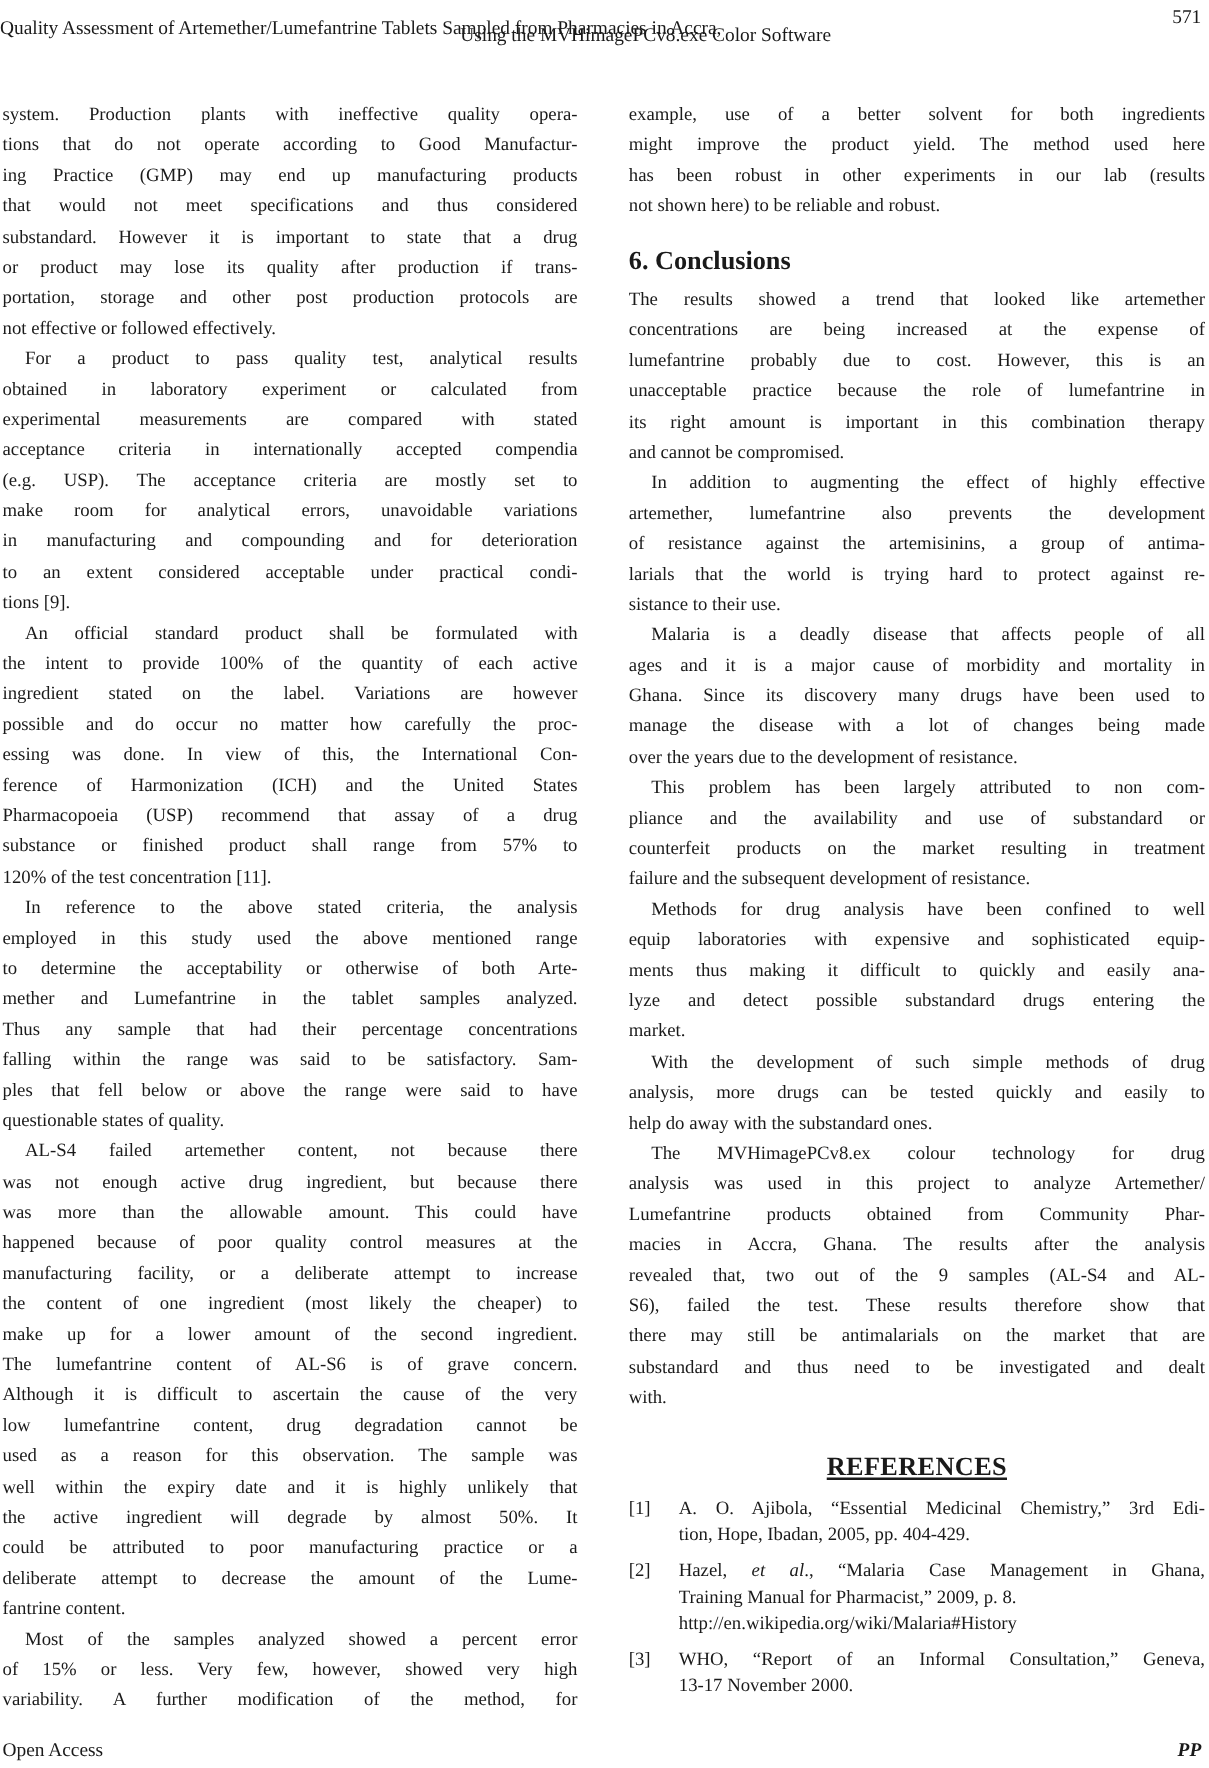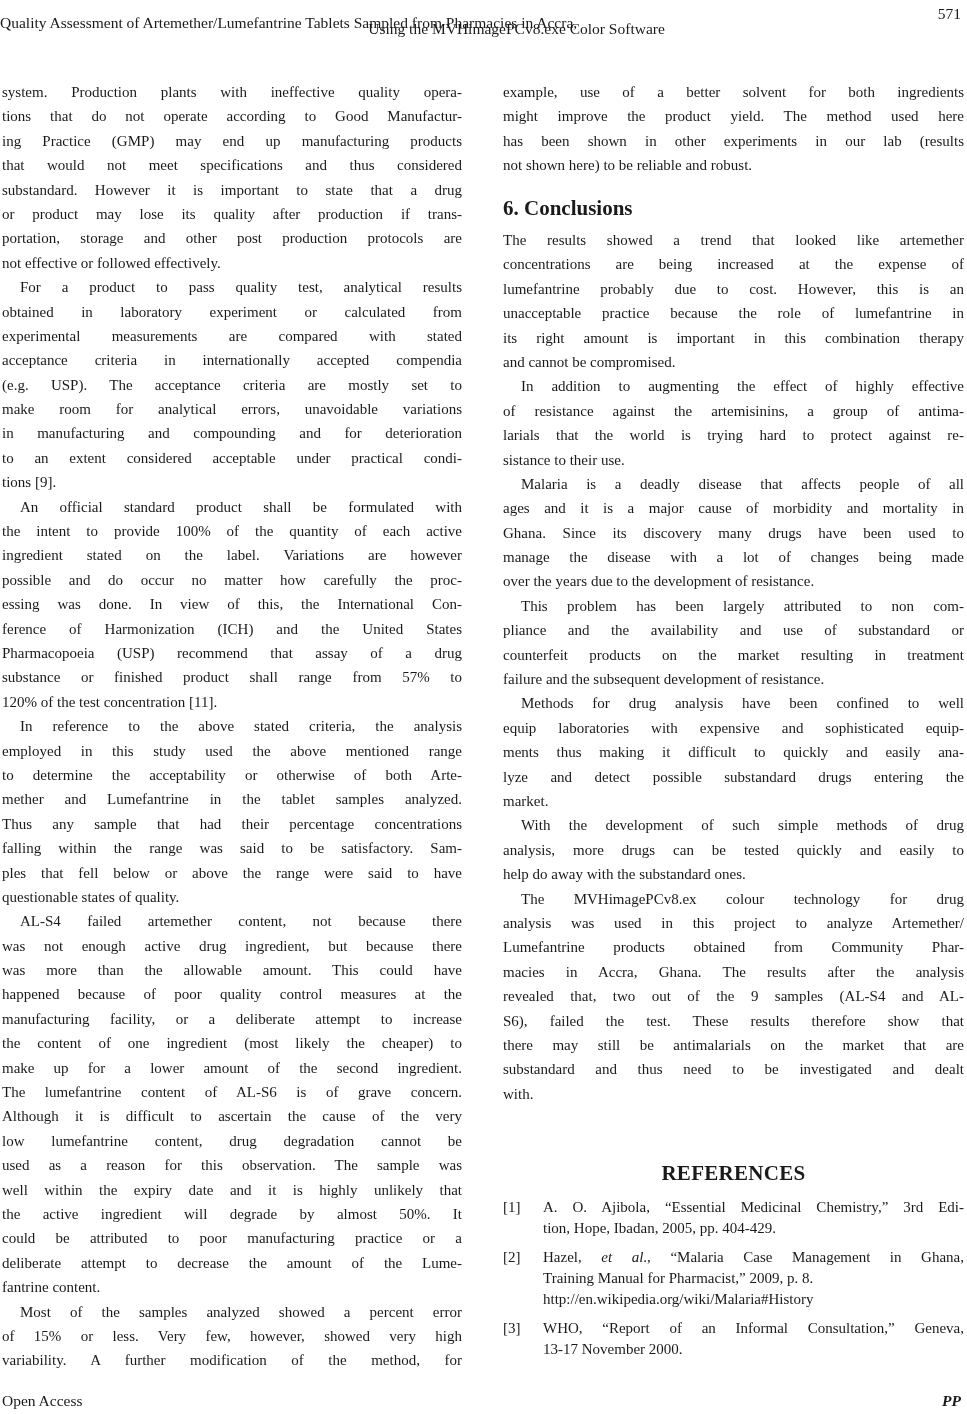--- a/index.html
+++ b/index.html
@@ -24,20 +24,21 @@
   .ln.last { text-align-last: left; }
   .ln.indent { padding-left: 18px; }
 
   .heading {
     position: absolute; font-weight: bold; font-size: 21px; line-height: 26px;
   }
   .ref-heading {
     position: absolute; left: 503px; width: 461px; text-align: center;
     font-weight: bold; font-size: 21px; line-height: 26px; top: 1160px;
     letter-spacing: 0.3px;
+    text-decoration: underline;
   }
   .refs { position: absolute; left: 503px; width: 461px; top: 1197px; font-size: 15px; line-height: 21px; }
   .ref { position: relative; padding-left: 40px; margin-bottom: 8px; }
   .ref .num { position: absolute; left: 0; top: 0; }
   .ref .rl { display: block; white-space: nowrap; text-align: justify; text-align-last: justify; }
   .ref .rl.last { text-align-last: left; }
   .footer-left { position: absolute; left: 2px; top: 1392px; font-size: 15.5px; }
   .footer-right { position: absolute; right: 6px; top: 1392px; font-size: 15.5px; font-weight: bold; font-style: italic; }
   i { font-style: italic; font-family: Liberation Serif, serif; }
 </style>
@@ -115,36 +116,37 @@
       <span class="ln indent">Most of the samples analyzed showed a percent error</span>
       <span class="ln">of 15% or less. Very few, however, showed very high</span>
       <span class="ln">variability. A further modification of the method, for</span>
     </div>
   </div>
 
 <div class="col col-right" id="right-col-top">
     <div>
       <span class="ln">example, use of a better solvent for both ingredients</span>
       <span class="ln">might improve the product yield. The method used here</span>
-      <span class="ln">has been shown in other experiments in our lab (results</span>
+      <span class="ln">has been robust in other experiments in our lab (results</span>
       <span class="ln last">not shown here) to be reliable and robust.</span>
     </div>
   </div>
 <div class="heading" id="conclusions-heading" style="left:503px; top:195px;text-align:center;">6. Conclusions</div>
 <div class="col col-right" id="right-col-main" style="top:228px;">
     <div>
       <span class="ln">The results showed a trend that looked like artemether</span>
       <span class="ln">concentrations are being increased at the expense of</span>
       <span class="ln">lumefantrine probably due to cost. However, this is an</span>
       <span class="ln">unacceptable practice because the role of lumefantrine in</span>
       <span class="ln">its right amount is important in this combination therapy</span>
       <span class="ln last">and cannot be compromised.</span>
     </div>
     <div>
       <span class="ln indent">In addition to augmenting the effect of highly effective</span>
+      <span class="ln">artemether, lumefantrine also prevents the development</span>
       <span class="ln">of resistance against the artemisinins, a group of antima-</span>
       <span class="ln">larials that the world is trying hard to protect against re-</span>
       <span class="ln last">sistance to their use.</span>
     </div>
     <div>
       <span class="ln indent">Malaria is a deadly disease that affects people of all</span>
       <span class="ln">ages and it is a major cause of morbidity and mortality in</span>
       <span class="ln">Ghana. Since its discovery many drugs have been used to</span>
       <span class="ln">manage the disease with a lot of changes being made</span>
       <span class="ln last">over the years due to the development of resistance.</span>

